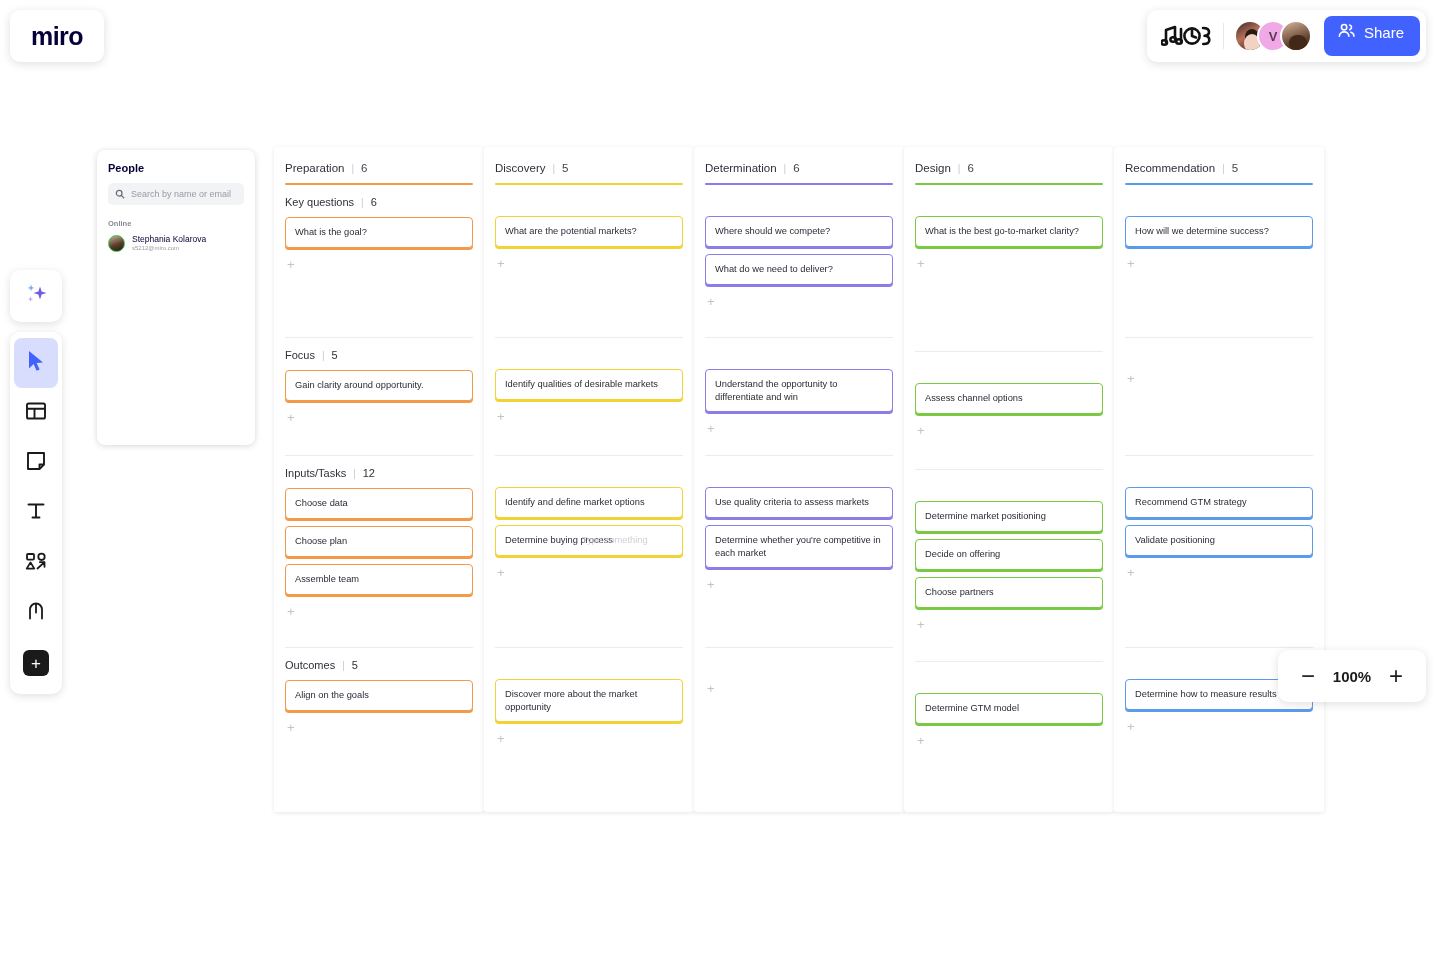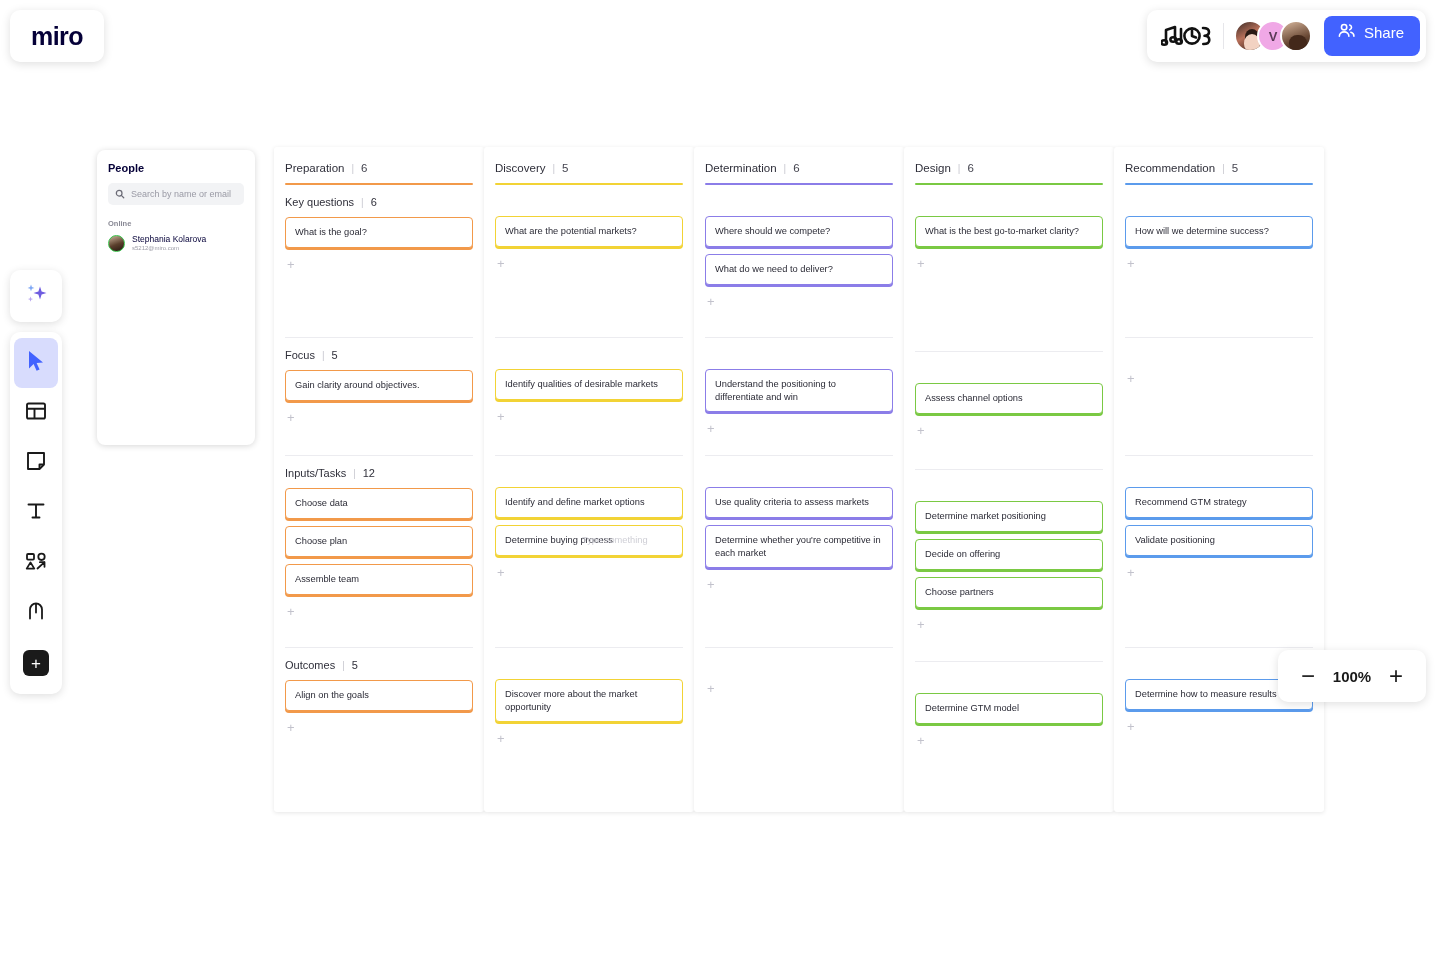--- a/index.html
+++ b/index.html
@@ -295,21 +295,21 @@
             <span class="sep">|</span>
             <span>6</span>
           </div><div class="card" style="--accent: #f2994a;">
             <div class="card-text">What is the goal?</div>
           </div><div class="add-btn">+</div></div>
         <div class="sec" style="height: 118px;"><div class="sec-divider"></div><div class="sec-label">
             <span>Focus</span>
             <span class="sep">|</span>
             <span>5</span>
           </div><div class="card" style="--accent: #f2994a;">
-            <div class="card-text">Gain clarity around objectives.</div>
+            <div class="card-text">Gain clarity around opportunity.</div>
           </div><div class="add-btn">+</div></div>
         <div class="sec" style="height: 192px;"><div class="sec-divider"></div><div class="sec-label">
             <span>Inputs/Tasks</span>
             <span class="sep">|</span>
             <span>12</span>
           </div><div class="card" style="--accent: #f2994a;">
             <div class="card-text">Choose data</div>
           </div><div class="card" style="--accent: #f2994a;">
             <div class="card-text">Choose plan</div>
           </div><div class="card" style="--accent: #f2994a;">
@@ -356,21 +356,21 @@
             <span class="cnt">6</span>
           </div>
           <div class="col-rule" style="background: rgb(139, 125, 232);"></div>
         </div>
         <div class="sec" style="height: 152px;"><div class="sec-spacer"></div><div class="card" style="--accent: #8b7de8;">
             <div class="card-text">Where should we compete?</div>
           </div><div class="card" style="--accent: #8b7de8;">
             <div class="card-text">What do we need to deliver?</div>
           </div><div class="add-btn">+</div></div>
         <div class="sec" style="height: 118px;"><div class="sec-divider"></div><div class="sec-spacer"></div><div class="card" style="--accent: #8b7de8;">
-            <div class="card-text">Understand the positioning to differentiate and win</div>
+            <div class="card-text">Understand the opportunity to differentiate and win</div>
           </div><div class="add-btn">+</div></div>
         <div class="sec" style="height: 192px;"><div class="sec-divider"></div><div class="sec-spacer"></div><div class="card" style="--accent: #8b7de8;">
             <div class="card-text">Use quality criteria to assess markets</div>
           </div><div class="card" style="--accent: #8b7de8;">
             <div class="card-text">Determine whether you're competitive in each market</div>
           </div><div class="add-btn">+</div></div>
         <div class="sec" style="height: 95px;"><div class="sec-divider"></div><div class="sec-spacer"></div><div class="add-btn">+</div></div>
       </div>
       <div class="column">
         <div class="col-head">

